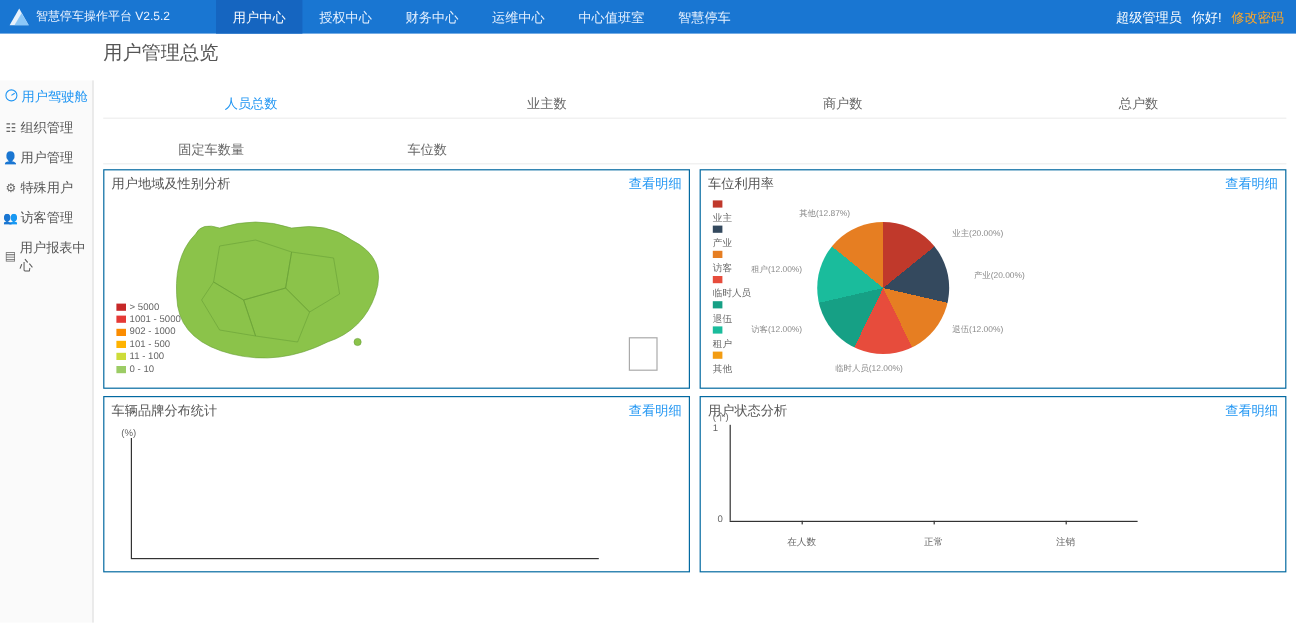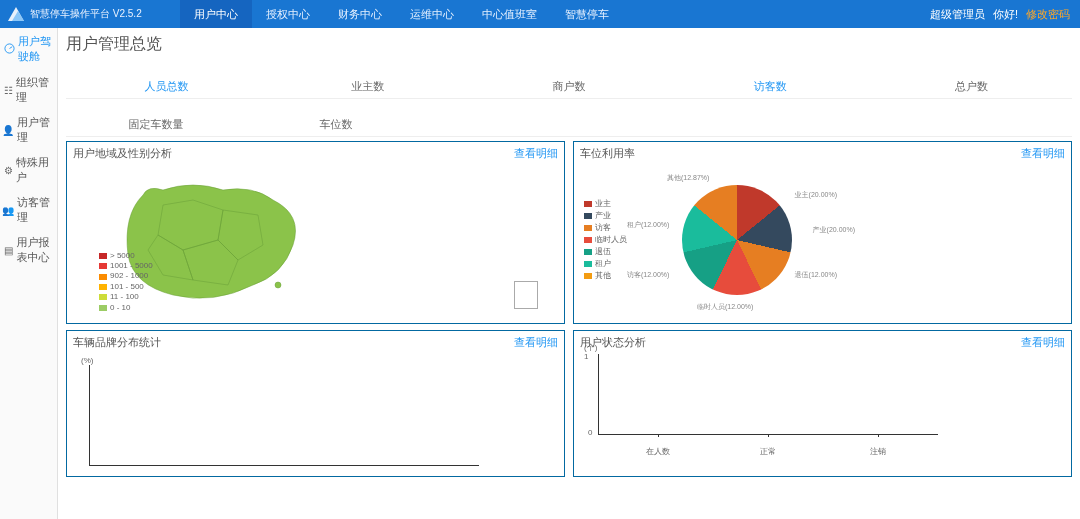--- a/index.html
+++ b/index.html
@@ -42,24 +42,25 @@
   display: flex;
   align-items: center;
   padding-right: 10px;
   gap: 8px;
   font-size: 11px;
 }
 .welcome { color: #fff; }
 .changepw { color: #ffa726; cursor: pointer; }
 .layout { display: flex; height: 491px; }
 .sidebar {
-  width: 58px;
+  width: 78px;
   background: #fafafa;
   border-right: 1px solid #e0e0e0;
   font-size: 11px;
+  margin-top: 39px;
 }
 .side-header {
   display: flex;
   align-items: center;
   padding: 6px 4px;
   color: #2196f3;
   font-weight: 500;
   gap: 3px;
 }
 .side-item {
@@ -125,30 +126,30 @@
 }
 .detail-link { color: #2196f3; cursor: pointer; }
 .panel-body { position: relative; }
 .map-body { height: 158px; display: flex; align-items: center; }
 .map-legend {
   position: absolute;
   bottom: 6px; left: 4px;
   font-size: 8px;
   color: #666;
 }
-.map-legend div { display: flex; align-items: center; gap: 3px; line-height: 1.3; margin-left: 22px; }
+.map-legend div { display: flex; align-items: center; gap: 3px; line-height: 1.3; }
 .sq { width: 8px; height: 6px; display: inline-block; }
 .chart1-body { height: 122px; padding: 6px 0 0 8px; }
 .axis-v { width: 1px; height: 100px; background: #333; }
 .axis-h-wrap { display: flex; }
 .axis-h { height: 1px; width: 390px; background: #333; }
 .axis-label { font-size: 8px; color: #666; }
 .pie-body { height: 158px; display: flex; align-items: center; gap: 10px; padding-left: 4px; }
 .pie-legend { font-size: 8px; color: #666; }
-.pie-legend div { display: flex; align-items: center; gap: 3px; line-height: 1.5; }
+.pie-legend div { display: flex; gap: 3px; line-height: 1.5; flex-direction: column; }
 .pie-chart-wrap { position: relative; width: 200px; height: 140px; }
 .pie {
   width: 110px; height: 110px;
   border-radius: 50%;
   position: absolute;
   left: 45px; top: 15px;
   background: conic-gradient(
     #c0392b 0deg 51deg,
     #34495e 51deg 103deg,
     #e67e22 103deg 154deg,
@@ -252,24 +253,20 @@
       <div class="stat">
           <div class="val"></div>
           <div class="lbl">业主数</div>
         </div>
       <div class="stat">
           <div class="val"></div>
           <div class="lbl">商户数</div>
         </div>
       <div class="stat">
           <div class="val"></div>
-          <div class="lbl link">访客数</div>
-        </div>
-      <div class="stat">
-          <div class="val"></div>
           <div class="lbl">总户数</div>
         </div>
     </div>
 
     <div class="substats">
       <div class="substat">
           <div class="val"></div>
           <div class="lbl">固定车数量</div>
         </div>
       <div class="substat">

